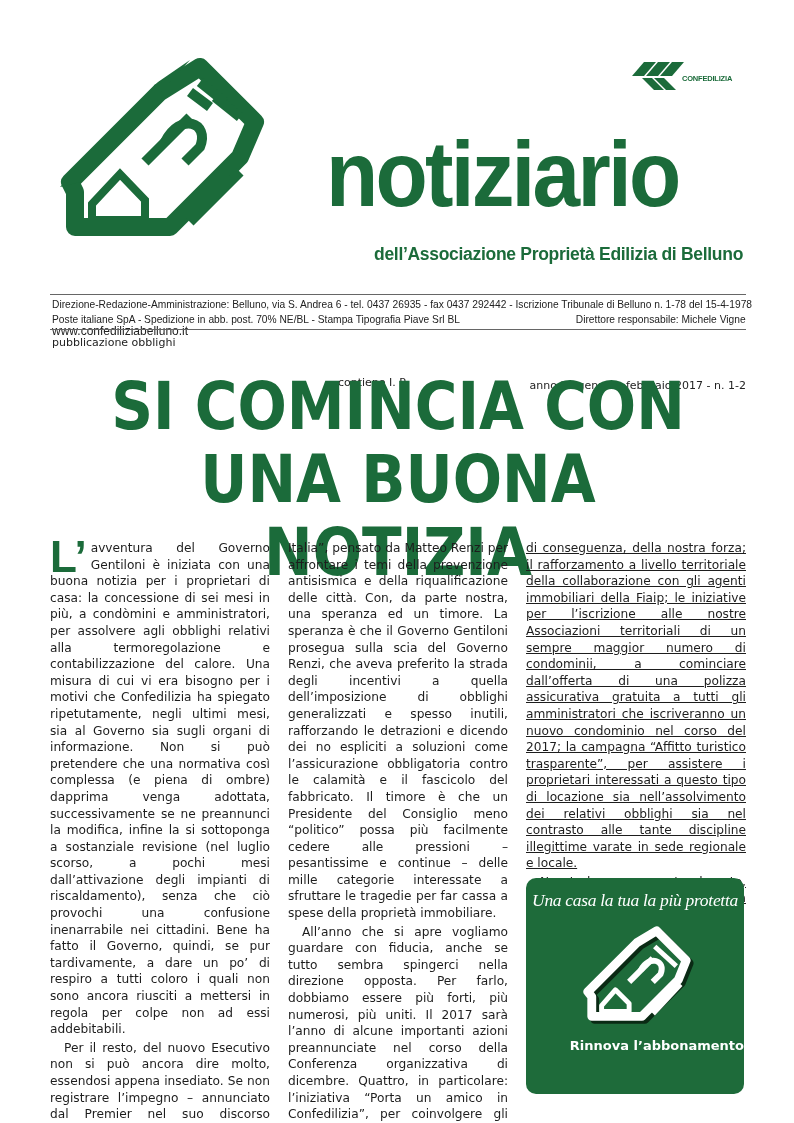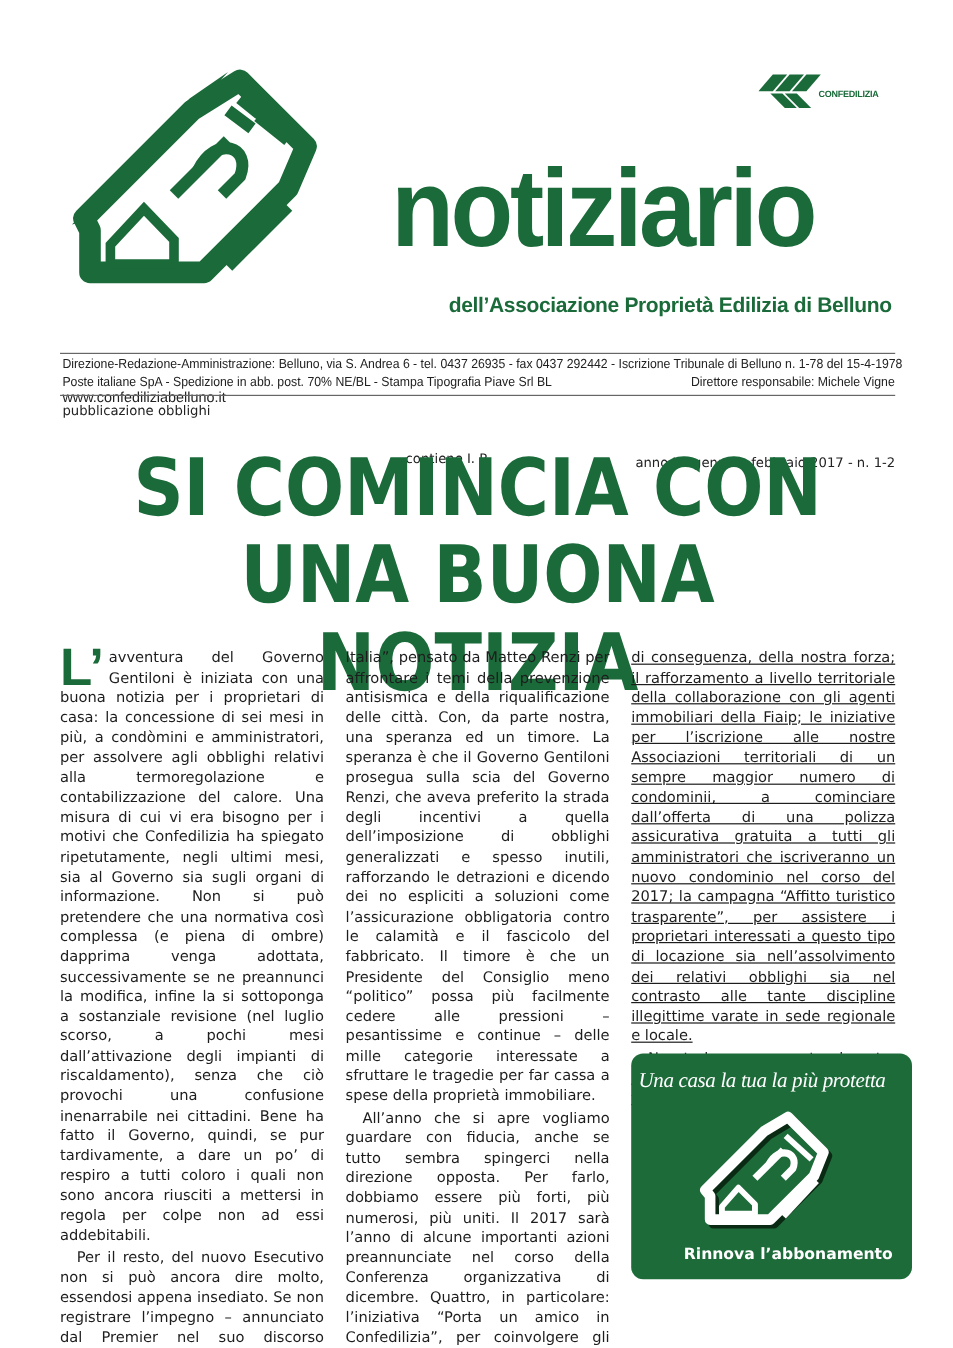--- a/index.html
+++ b/index.html
@@ -27,21 +27,21 @@
   
   .headline { position: absolute; left: 50px; top: 370px; width: 696px; text-align: center; font-family: "DejaVu Sans", sans-serif; font-weight: bold; font-size: 66px; line-height: 73px; color: #1b6b3a; transform: scaleX(0.88); transform-origin: center top; letter-spacing: 0px; }
 
   
   .col { position: absolute; top: 540px; width: 220px; font-family: "DejaVu Sans", sans-serif; font-size: 12.2px; line-height: 16.6px; text-align: justify; color: #1d1d1d; }
   .col p { margin: 0; }
   .col p.ind { text-indent: 14px; margin-top: 2px; }
   .dropcap { float: left; font-family: "Liberation Sans", sans-serif; font-weight: bold; font-size: 44px; line-height: 32px; color: #1b6b3a; margin: 1px 4px 0 0; }
 
   
-  .promo { position: absolute; left: 526px; top: 878px; width: 218px; height: 188px; background: #1e6b3a; border-radius: 10px; padding-left: 16px; }
+  .promo { position: absolute; left: 526px; top: 878px; width: 218px; height: 216px; background: #1e6b3a; border-radius: 10px; }
   .promo-top { position: absolute; left: 0; top: 12px; width: 218px; text-align: center; font-family: "Liberation Serif", serif; font-style: italic; font-size: 17.5px; color: #ffffff; letter-spacing: -0.3px; }
   .promo-logo { position: absolute; left: 52px; top: 44px; width: 118px; height: 110px; }
   .promo-bottom { position: absolute; left: 0; top: 160px; width: 218px; text-align: right; font-family: "DejaVu Sans", sans-serif; font-weight: bold; font-size: 13px; color: #ffffff; }
 </style>
 </head>
 <body>
 
 <svg class="logo" viewBox="0 0 220 200">
   <g fill="none" stroke="#1b6b3a" stroke-width="18" stroke-linejoin="round" stroke-linecap="round">
     <polygon points="20,130 110,40 150,15 205,70 190,105 120,175 25,175 25,140"></polygon>

